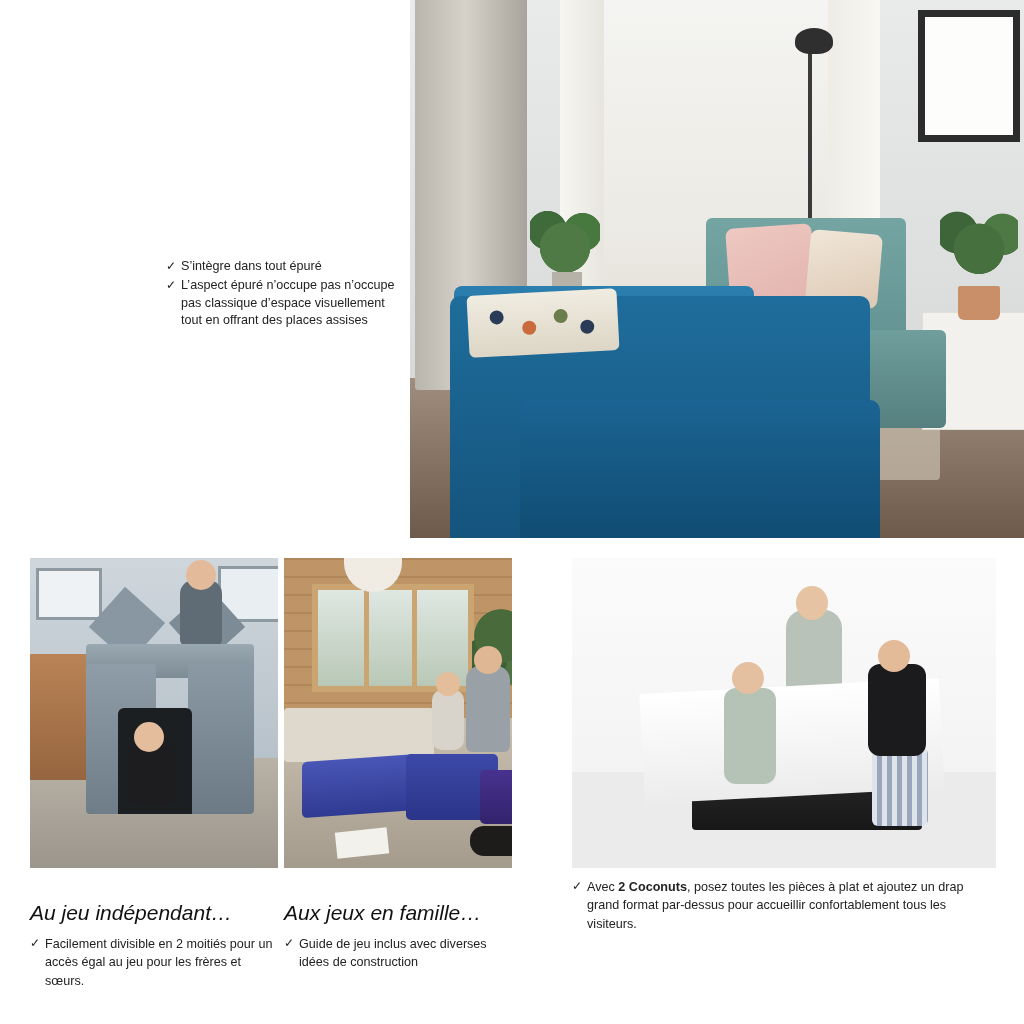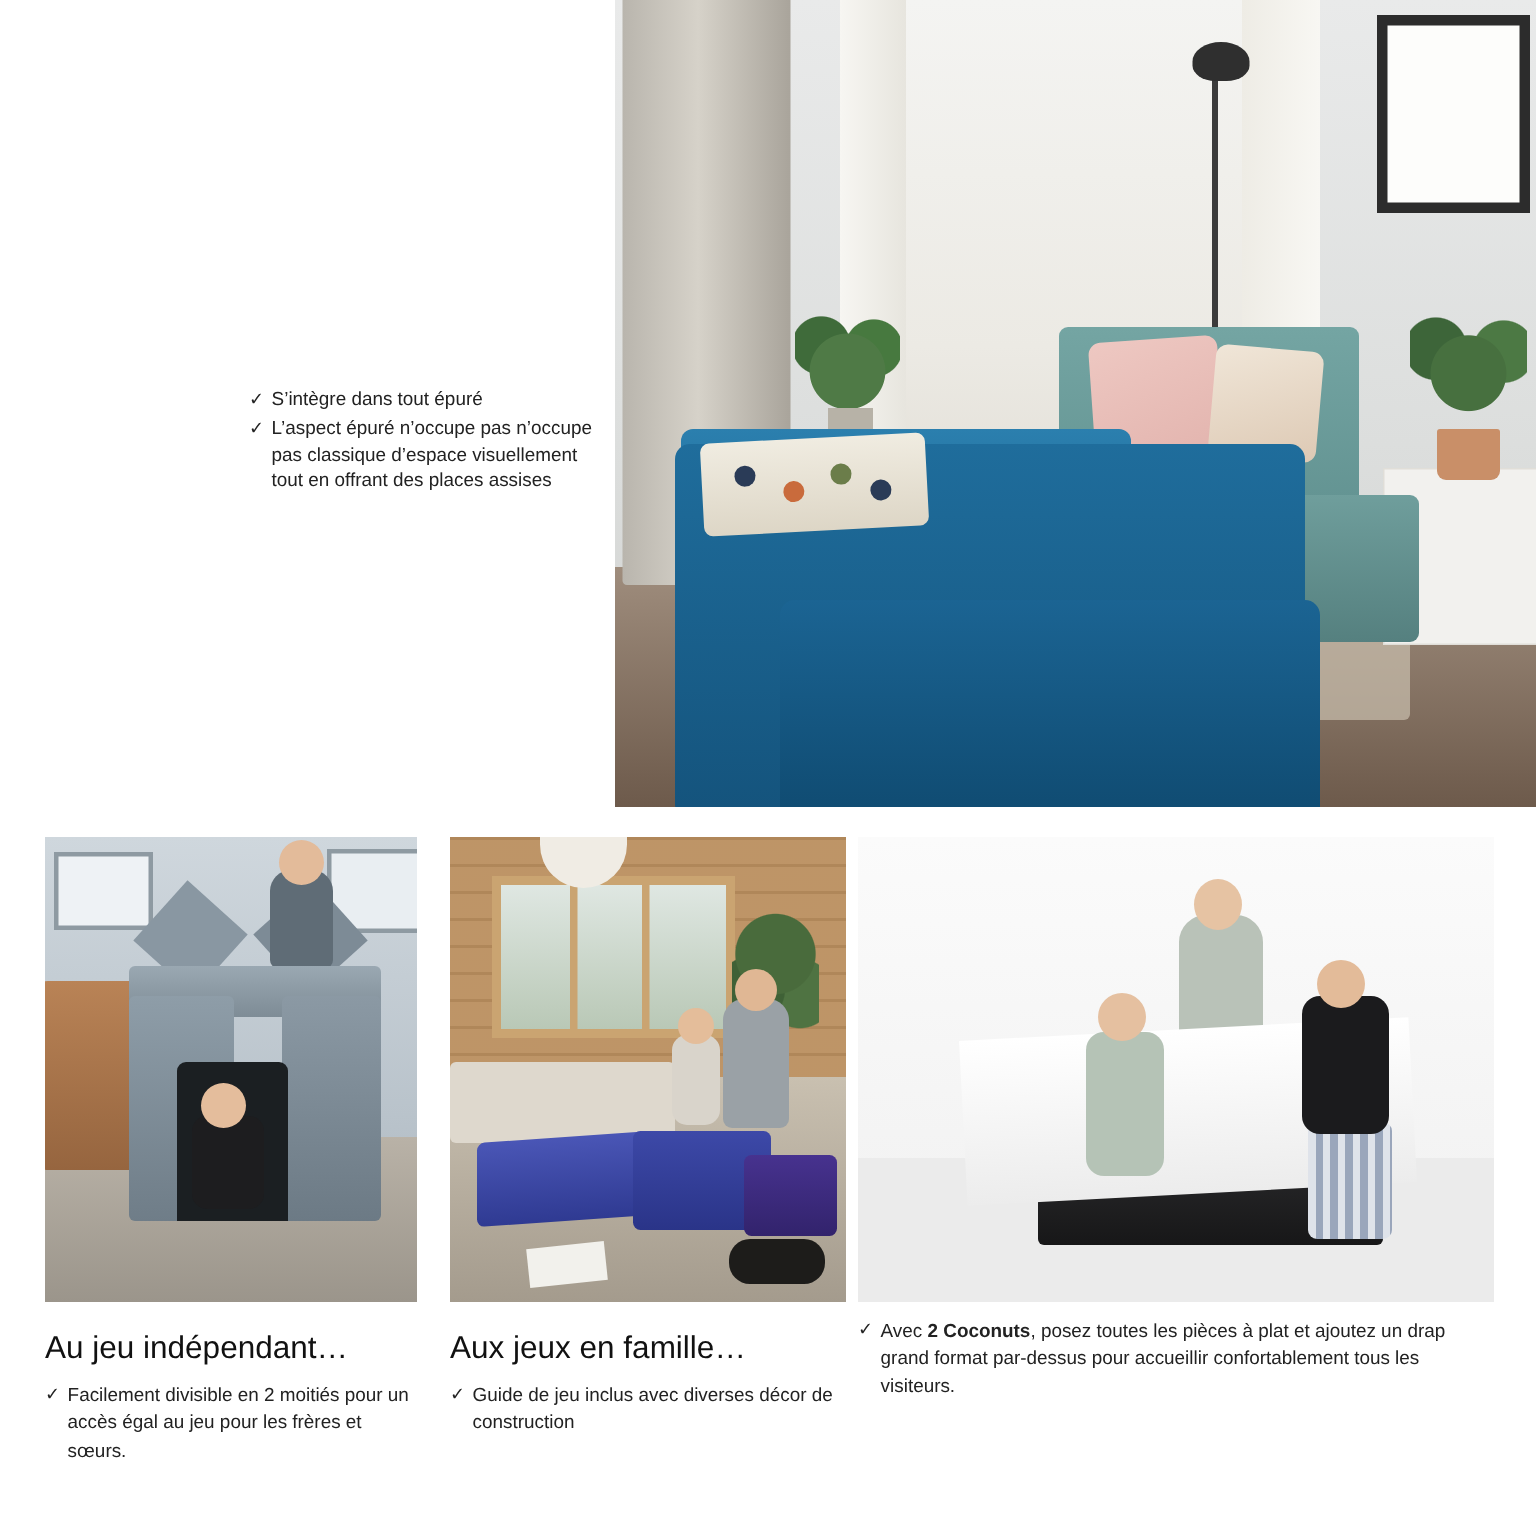--- a/index.html
+++ b/index.html
@@ -83,36 +83,37 @@
     top: 558px;
   }
   .col-photo {
     width: 100%;
     height: 310px;
     overflow: hidden;
     position: relative;
     background: #d7d7d7;
   }
   .col-title {
-    margin-top: 18px;
+    margin-top: 32px;
     font-size: 21px;
     line-height: 1.2;
     color: #111;
+    font-style: italic;
   }
   .col .check-list {
     margin-top: 10px;
   }
   .col .check-list li {
     font-size: 12.6px;
     line-height: 1.45;
   }
   .col .check-list .tick { margin-right: 5px; }
 
   #col-1 { left: 30px; width: 248px; }
-  #col-2 { left: 300px; width: 264px; }
+  #col-2 { left: 284px; width: 228px; }
   #col-3 { left: 572px; width: 424px; }
   #col-3 .col-photo { height: 310px; }
 
   
   .scene { position: absolute; inset: 0; }
 
   
   .hero-wall { position:absolute; inset:0; background:linear-gradient(180deg,#e9eaea 0%, #dcdedd 55%, #cfd0ce 100%); }
   .hero-window {
     position:absolute; left:180px; top:0; width:260px; height:330px;
@@ -348,21 +349,21 @@
         <div class="c2-blue-b"></div>
         <div class="c2-blue-c"></div>
         <div class="c2-dog"></div>
         <div class="c2-book"></div>
       </div>
     </div>
     <div class="col-title">Aux jeux en famille…</div>
     <ul class="check-list">
       <li>
         <span class="tick">✓</span>
-        <span>Guide de jeu inclus avec diverses décor de construction</span>
+        <span>Guide de jeu inclus avec diverses idées de construction</span>
       </li>
     </ul>
   </div>
 
   <div class="col" id="col-3">
     <div class="col-photo">
       <div class="scene">
         <div class="c3-bg"></div>
         <div class="c3-floor"></div>
         <div class="c3-mom"></div>

